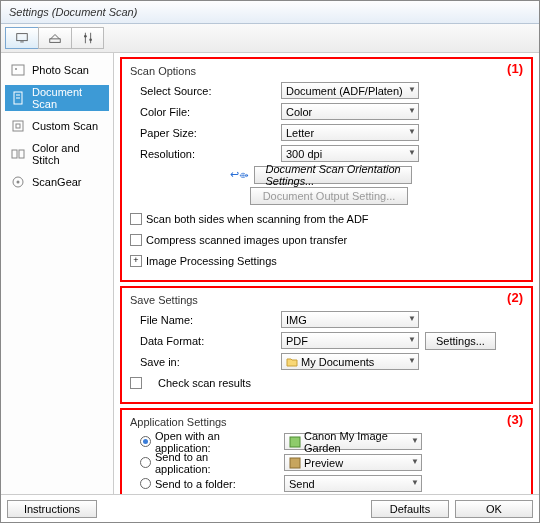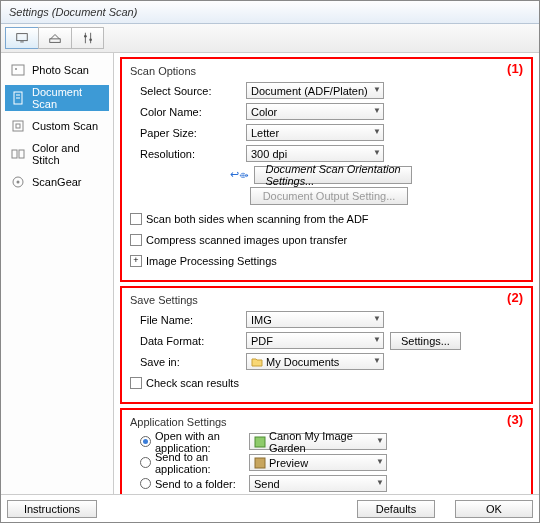--- a/index.html
+++ b/index.html
@@ -14,30 +14,30 @@
   .sidebar { width: 113px; border-right: 1px solid #ccc; padding: 4px 4px; background: #fdfdfd; }
   .sbitem { height: 26px; display: flex; align-items: center; gap: 6px; padding: 0 4px; border: 1px solid transparent; margin-bottom: 2px; cursor: default; }
   .sbitem .sicon { width: 16px; height: 16px; display: inline-flex; align-items: center; justify-content: center; }
   .sbitem.active { background: #3d9ad6; color: #fff; }
   .content { flex: 1; padding: 4px 6px 4px 6px; overflow: hidden; position: relative; }
   .section { border: 2px solid #ff0000; padding: 6px 8px 8px 8px; margin-bottom: 4px; position: relative; }
   .section .secnum { position: absolute; right: 8px; top: 2px; color: #ff0000; font-weight: bold; font-size: 13px; }
   .sectitle { color: #333; margin-bottom: 4px; }
   .row { display: flex; align-items: center; height: 19px; margin-bottom: 2px; }
   .lbl { width: 116px; padding-left: 10px; }
-  .dd { flex: 0 0 138px; height: 17px; border: 1px solid #9a9a9a; background: linear-gradient(#fff,#efefef); display: flex; align-items: center; padding: 0 4px; position: relative; }
+  .dd { flex: 0 0 138px; height: 17px; border: 1px solid #9a9a9a; background: linear-gradient(#fff,#efefef); display: flex; align-items: center; padding: 0 4px; position: relative; margin-left: 35px; }
   .dd .arrow { position: absolute; right: 2px; top: 2px; font-size: 8px; color: #555; }
   .dd .ico { width: 12px; height: 12px; margin-right: 3px; display: inline-flex; align-items: center; justify-content: center; }
   .btn { height: 18px; border: 1px solid #9a9a9a; background: linear-gradient(#fff,#e9e9e9); display: inline-flex; align-items: center; justify-content: center; padding: 0 10px; cursor: default; }
   .btn.disabled { color: #9a9a9a; }
   .checkbox { width: 12px; height: 12px; border: 1px solid #888; background: #fff; margin-right: 4px; display: inline-block; }
   .radio { width: 11px; height: 11px; border: 1px solid #666; border-radius: 50%; margin-right: 4px; display: inline-flex; align-items: center; justify-content: center; }
   .radio.sel::after { content: ""; width: 5px; height: 5px; background: #3b7dd8; border-radius: 50%; }
   .expand { width: 12px; height: 12px; border: 1px solid #888; display: inline-flex; align-items: center; justify-content: center; margin-right: 4px; font-size: 9px; line-height: 1; }
-  .footer { height: 28px; border-top: 1px solid #ccc; display: flex; align-items: center; padding: 0 6px; gap: 20px; }
+  .footer { height: 28px; border-top: 1px solid #ccc; display: flex; align-items: center; padding: 0 6px; gap: 6px; }
   .footer .spacer { flex: 1; }
   .smallicon { width: 14px; height: 14px; display: inline-block; }
 </style>
 </head>
 <body>
 
 <div class="window">
   <div class="titlebar">
     <span>Settings (Document Scan)</span>
   </div>
@@ -122,21 +122,21 @@
         <div class="sectitle">Scan Options</div>
 
         <div class="row">
           <div class="lbl">Select Source:</div>
           <div class="dd">
             <span>Document (ADF/Platen)</span>
             <span class="arrow">▼</span>
           </div>
         </div>
         <div class="row">
-          <div class="lbl">Color Name:</div>
+          <div class="lbl">Color File:</div>
           <div class="dd">
             <span>Color</span>
             <span class="arrow">▼</span>
           </div>
         </div>
         <div class="row">
           <div class="lbl">Paper Size:</div>
           <div class="dd">
             <span>Letter</span>
             <span class="arrow">▼</span>
@@ -200,21 +200,21 @@
           <div class="dd">
             <span class="ico">
                 <svg viewBox="0 0 12 12" width="12" height="12">
                   <path d="M1 3h4l1 1h5v6H1z" fill="#f8d775" stroke="#c9a038"></path>
                 </svg>
               </span>
             <span>My Documents</span>
             <span class="arrow">▼</span>
           </div>
         </div>
-        <div class="row" style="margin-top:2px;">
+        <div class="row" style="margin-top:2px;gap:12px;">
           <span class="checkbox"></span>
           <span>Check scan results</span>
         </div>
       </div>
 
       <div class="section">
         <div class="secnum">(3)</div>
         <div class="sectitle">Application Settings</div>
 
         <div class="row">

